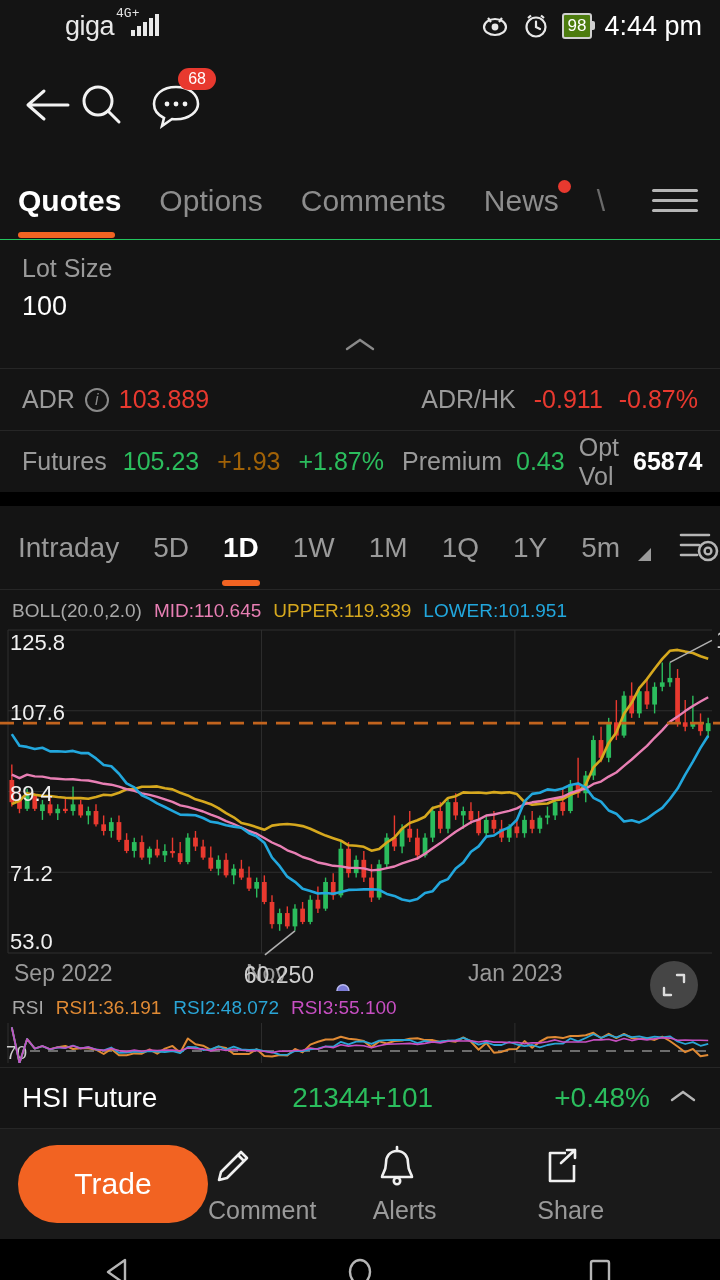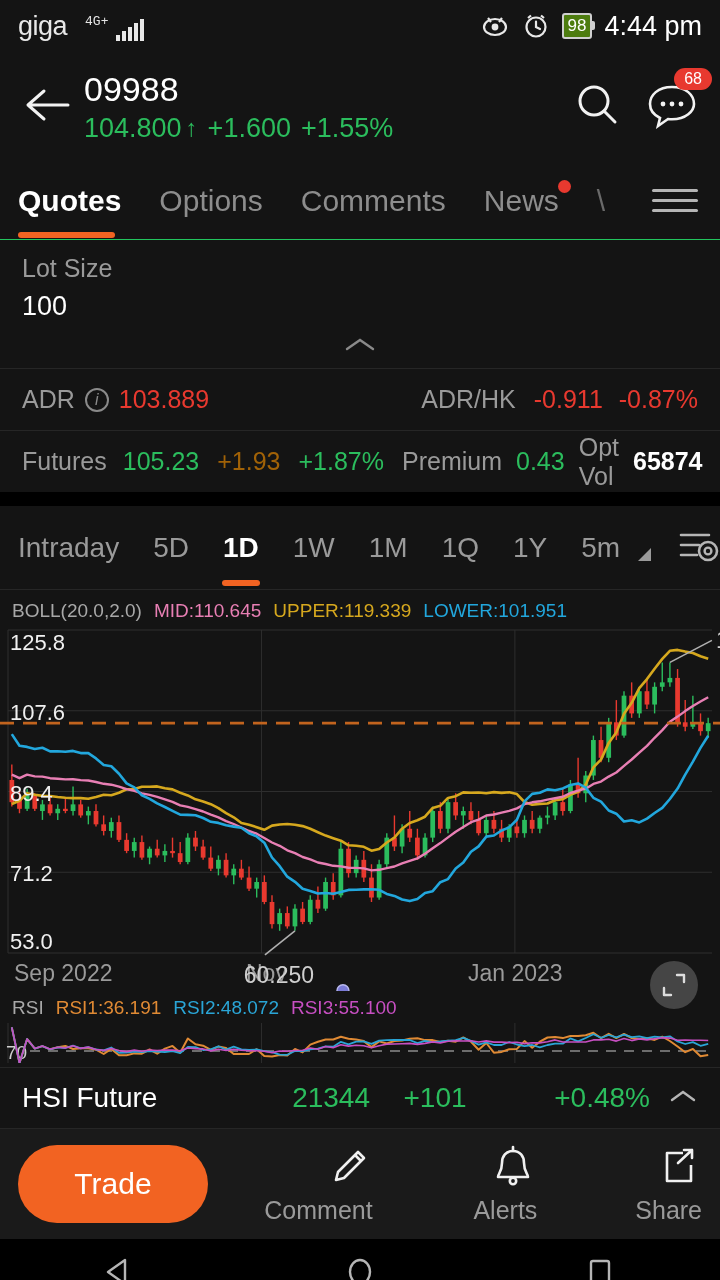--- a/index.html
+++ b/index.html
@@ -2,21 +2,21 @@
 <html><head>
 <meta charset="utf-8">
 <style>
   * { margin:0; padding:0; box-sizing:border-box; }
   html,body { width:720px; height:1280px; background:#000; overflow:hidden; }
   body { font-family:"Liberation Sans", sans-serif; color:#fff; }
 
   
   .statusbar { height:52px; background:#141414; display:flex; align-items:center;
                justify-content:space-between; padding:0 18px; }
-  .sb-left { display:flex; align-items:flex-end; gap:20px; }
+  .sb-left { display:flex; align-items:center; gap:4px;margin-left:47px; }
   .carrier { font-size:27px; color:#e8e8e8; letter-spacing:-0.5px; }
   .net { font-size:13px; color:#e5e5e5; position:relative; top:-13px; left:-2px;font-family:Liberation Mono, monospace; }
   .bars { display:flex; align-items:flex-end; gap:2px; height:22px; position:relative; top:-1px; left:-14px;}
   .bars i { display:block; width:4px; background:#e8e8e8; }
   .bars i:nth-child(1){height:6px} .bars i:nth-child(2){height:10px}
   .bars i:nth-child(3){height:14px} .bars i:nth-child(4){height:18px} .bars i:nth-child(5){height:22px}
   .sb-right { display:flex; align-items:center; gap:12px; }
   .batt { border:2px solid #cfcfcf; border-radius:3px; padding:1px 4px; font-size:17px;
           color:#fff; background:#4d7c0f; position:relative; }
   .batt:after{content:"";position:absolute;right:-5px;top:6px;width:3px;height:9px;background:#cfcfcf;border-radius:0 2px 2px 0;}
@@ -85,21 +85,21 @@
   
   .hsi { height:62px; background:#141414; display:flex; align-items:center;
          padding:0 22px; border-top:1px solid #262626; border-bottom:1px solid #262626; }
   .hsi-name { font-size:28px; color:#fff; }
   .hsi-v { font-size:28px; color:#2bbd5d; }
 
   
   .bottom { height:110px; background:#1a1a1a; display:flex; align-items:center; padding:0 18px; }
   .trade { width:190px; height:78px; border-radius:40px; background:#F26322; color:#fff;
            font-size:30px; display:flex; align-items:center; justify-content:center; }
-  .bitem { flex:1; display:flex; flex-direction:column; align-items:flex-end; gap:5px; }
+  .bitem { flex:1; display:flex; flex-direction:column; align-items:flex-start; gap:5px; }
   .bitem .lab { font-size:25px; color:#9a9a9a; }
 
   
   .navbar { height:65px; background:#000; display:flex; align-items:center; justify-content:space-around; }
 </style>
 </head>
 <body>
 
 <div class="statusbar">
   <div class="sb-left">
@@ -127,29 +127,20 @@
     <span class="batt">98</span>
     <span class="clock">4:44 pm</span>
   </div>
 </div>
 
 <div class="header">
   <div class="back">
     <svg width="52" height="40" viewBox="0 0 52 40">
       <path d="M22 6 L6 20 L22 34 M6 20 L46 20" stroke="#f2f2f2" stroke-width="3" fill="none" stroke-linecap="round" stroke-linejoin="round"></path>
     </svg>
-  </div>
-  <div class="titlewrap">
-    <div class="ticker">09988</div>
-    <div class="quoteline">
-      <span class="qprice" style="color:#2bbd5d">104.800</span>
-      <span style="color:#2bbd5d;font-size:24px;margin-left:-6px">↑</span>
-      <span class="qchg" style="color:#2bbd5d">+1.600</span>
-      <span class="qpct" style="color:#2bbd5d">+1.55%</span>
-    </div>
   </div>
   <div class="hdr-actions">
     <div>
       <svg width="46" height="46" viewBox="0 0 46 46">
         <circle cx="20" cy="19" r="14" fill="none" stroke="#f2f2f2" stroke-width="3"></circle>
         <path d="M30 29 L41 40" stroke="#f2f2f2" stroke-width="3" stroke-linecap="round"></path>
       </svg>
     </div>
     <div style="position:relative">
       <svg width="52" height="48" viewBox="0 0 52 48">
@@ -482,21 +473,21 @@
       <path d="M11.8 6.4 L19.5 42.0 L27.1 18.0 L34.8 27.6 L42.4 25.1 L50.1 28.3 L57.7 26.3 L65.4 24.9 L73.0 28.0 L80.7 27.2 L88.3 27.2 L96.0 28.7 L103.7 33.0 L111.3 27.9 L119.0 34.3 L126.6 34.3 L134.3 32.4 L141.9 32.7 L149.6 28.5 L157.2 32.7 L164.9 27.6 L172.5 24.9 L180.2 31.7 L187.8 17.5 L195.5 23.3 L203.1 24.7 L210.8 28.8 L218.4 25.6 L226.1 27.0 L233.7 33.0 L241.4 33.0 L249.0 33.0 L256.7 28.2 L264.3 35.0 L272.0 35.6 L279.7 34.0 L287.3 34.4 L295.0 28.0 L302.6 31.4 L310.3 23.6 L317.9 20.8 L325.6 18.5 L333.2 18.5 L340.9 15.8 L348.5 17.8 L356.2 18.6 L363.8 20.1 L371.5 26.1 L379.1 20.4 L386.8 22.5 L394.4 20.0 L402.1 19.5 L409.7 17.8 L417.4 17.3 L425.0 19.1 L432.7 19.1 L440.3 21.0 L448.0 19.8 L455.7 20.7 L463.3 16.5 L471.0 20.7 L478.6 28.7 L486.3 22.0 L493.9 31.7 L501.6 30.9 L509.2 28.3 L516.9 27.9 L524.5 20.1 L532.2 26.8 L539.8 20.7 L547.5 16.5 L555.1 16.1 L562.8 17.1 L570.4 15.0 L578.1 15.0 L585.7 14.2 L593.4 11.8 L601.0 17.1 L608.7 12.8 L616.3 17.2 L624.0 13.0 L631.7 17.0 L639.3 18.0 L647.0 17.3 L654.6 18.9 L662.3 15.7 L669.9 20.0 L677.6 25.5 L685.2 31.2 L692.9 28.0 L700.5 35.3 L708.2 33.9" fill="none" stroke="#e08a34" stroke-width="2" stroke-linejoin="round"></path>
       <path d="M11.8 6.4 L19.5 42.0 L27.1 18.0 L34.8 27.6 L42.4 25.1 L50.1 28.3 L57.7 26.3 L65.4 27.0 L73.0 24.7 L80.7 27.4 L88.3 26.1 L96.0 28.5 L103.7 29.4 L111.3 26.5 L119.0 31.8 L126.6 31.6 L134.3 30.5 L141.9 31.2 L149.6 30.2 L157.2 30.7 L164.9 31.1 L172.5 30.2 L180.2 32.1 L187.8 25.9 L195.5 26.2 L203.1 29.0 L210.8 28.3 L218.4 25.3 L226.1 28.7 L233.7 25.7 L241.4 28.4 L249.0 28.9 L256.7 28.5 L264.3 30.2 L272.0 31.2 L279.7 33.6 L287.3 33.8 L295.0 30.0 L302.6 30.2 L310.3 28.3 L317.9 27.7 L325.6 25.3 L333.2 25.7 L340.9 20.8 L348.5 23.3 L356.2 20.7 L363.8 20.3 L371.5 22.8 L379.1 19.7 L386.8 19.2 L394.4 18.8 L402.1 19.0 L409.7 19.0 L417.4 22.1 L425.0 19.9 L432.7 21.1 L440.3 20.5 L448.0 19.7 L455.7 19.2 L463.3 16.9 L471.0 19.9 L478.6 23.6 L486.3 21.4 L493.9 24.0 L501.6 24.0 L509.2 21.0 L516.9 23.5 L524.5 25.1 L532.2 24.0 L539.8 26.3 L547.5 24.0 L555.1 22.7 L562.8 22.7 L570.4 17.4 L578.1 20.3 L585.7 17.0 L593.4 13.3 L601.0 16.8 L608.7 14.0 L616.3 16.4 L624.0 13.6 L631.7 16.1 L639.3 15.3 L647.0 17.2 L654.6 15.6 L662.3 16.5 L669.9 15.3 L677.6 20.4 L685.2 23.0 L692.9 21.1 L700.5 24.8 L708.2 22.8" fill="none" stroke="#2aa5d6" stroke-width="1.8" stroke-linejoin="round"></path>
       <path d="M11.8 6.4 L19.5 42.0 L27.1 18.0 L34.8 27.6 L42.4 25.1 L50.1 28.3 L57.7 26.3 L65.4 27.0 L73.0 24.7 L80.7 27.4 L88.3 26.1 L96.0 28.5 L103.7 29.4 L111.3 27.4 L119.0 29.6 L126.6 30.6 L134.3 29.1 L141.9 30.3 L149.6 29.0 L157.2 29.5 L164.9 29.0 L172.5 29.1 L180.2 29.7 L187.8 27.0 L195.5 27.6 L203.1 27.9 L210.8 29.9 L218.4 28.2 L226.1 29.5 L233.7 28.4 L241.4 29.3 L249.0 29.8 L256.7 29.8 L264.3 30.2 L272.0 31.6 L279.7 30.0 L287.3 30.3 L295.0 29.5 L302.6 29.3 L310.3 27.0 L317.9 28.2 L325.6 25.5 L333.2 26.8 L340.9 23.7 L348.5 25.1 L356.2 24.3 L363.8 24.7 L371.5 26.8 L379.1 24.8 L386.8 23.1 L394.4 23.0 L402.1 22.7 L409.7 22.4 L417.4 23.4 L425.0 22.4 L432.7 20.9 L440.3 21.9 L448.0 20.2 L455.7 19.8 L463.3 20.0 L471.0 19.8 L478.6 21.0 L486.3 19.9 L493.9 21.1 L501.6 21.1 L509.2 21.6 L516.9 21.3 L524.5 22.6 L532.2 21.8 L539.8 21.9 L547.5 20.8 L555.1 18.9 L562.8 21.0 L570.4 21.0 L578.1 21.0 L585.7 21.0 L593.4 18.9 L601.0 18.9 L608.7 18.2 L616.3 20.1 L624.0 17.5 L631.7 19.6 L639.3 17.9 L647.0 18.9 L654.6 17.8 L662.3 16.8 L669.9 17.1 L677.6 19.3 L685.2 19.0 L692.9 19.2 L700.5 19.3 L708.2 19.5" fill="none" stroke="#c74fc2" stroke-width="1.6" stroke-linejoin="round"></path>
     </svg>
 </div>
 
 <div class="hsi">
   <span class="hsi-name">HSI Future</span>
   <span style="flex:1"></span>
   <span class="hsi-v" style="min-width:150px;text-align:right">21344</span>
-  <span class="hsi-v" style="min-width:130px;text-align:center">+101</span>
+  <span class="hsi-v" style="min-width:130px;text-align:left">+101</span>
   <span class="hsi-v" style="min-width:150px;text-align:right">+0.48%</span>
   <span style="margin-left:18px">
     <svg width="30" height="16" viewBox="0 0 30 16">
       <path d="M4 12 L15 4 L26 12" stroke="#b5b5b5" stroke-width="2.4" fill="none" stroke-linecap="round"></path>
     </svg>
   </span>
 </div>
 
 <div class="bottom">
   <div class="trade">Trade</div>

